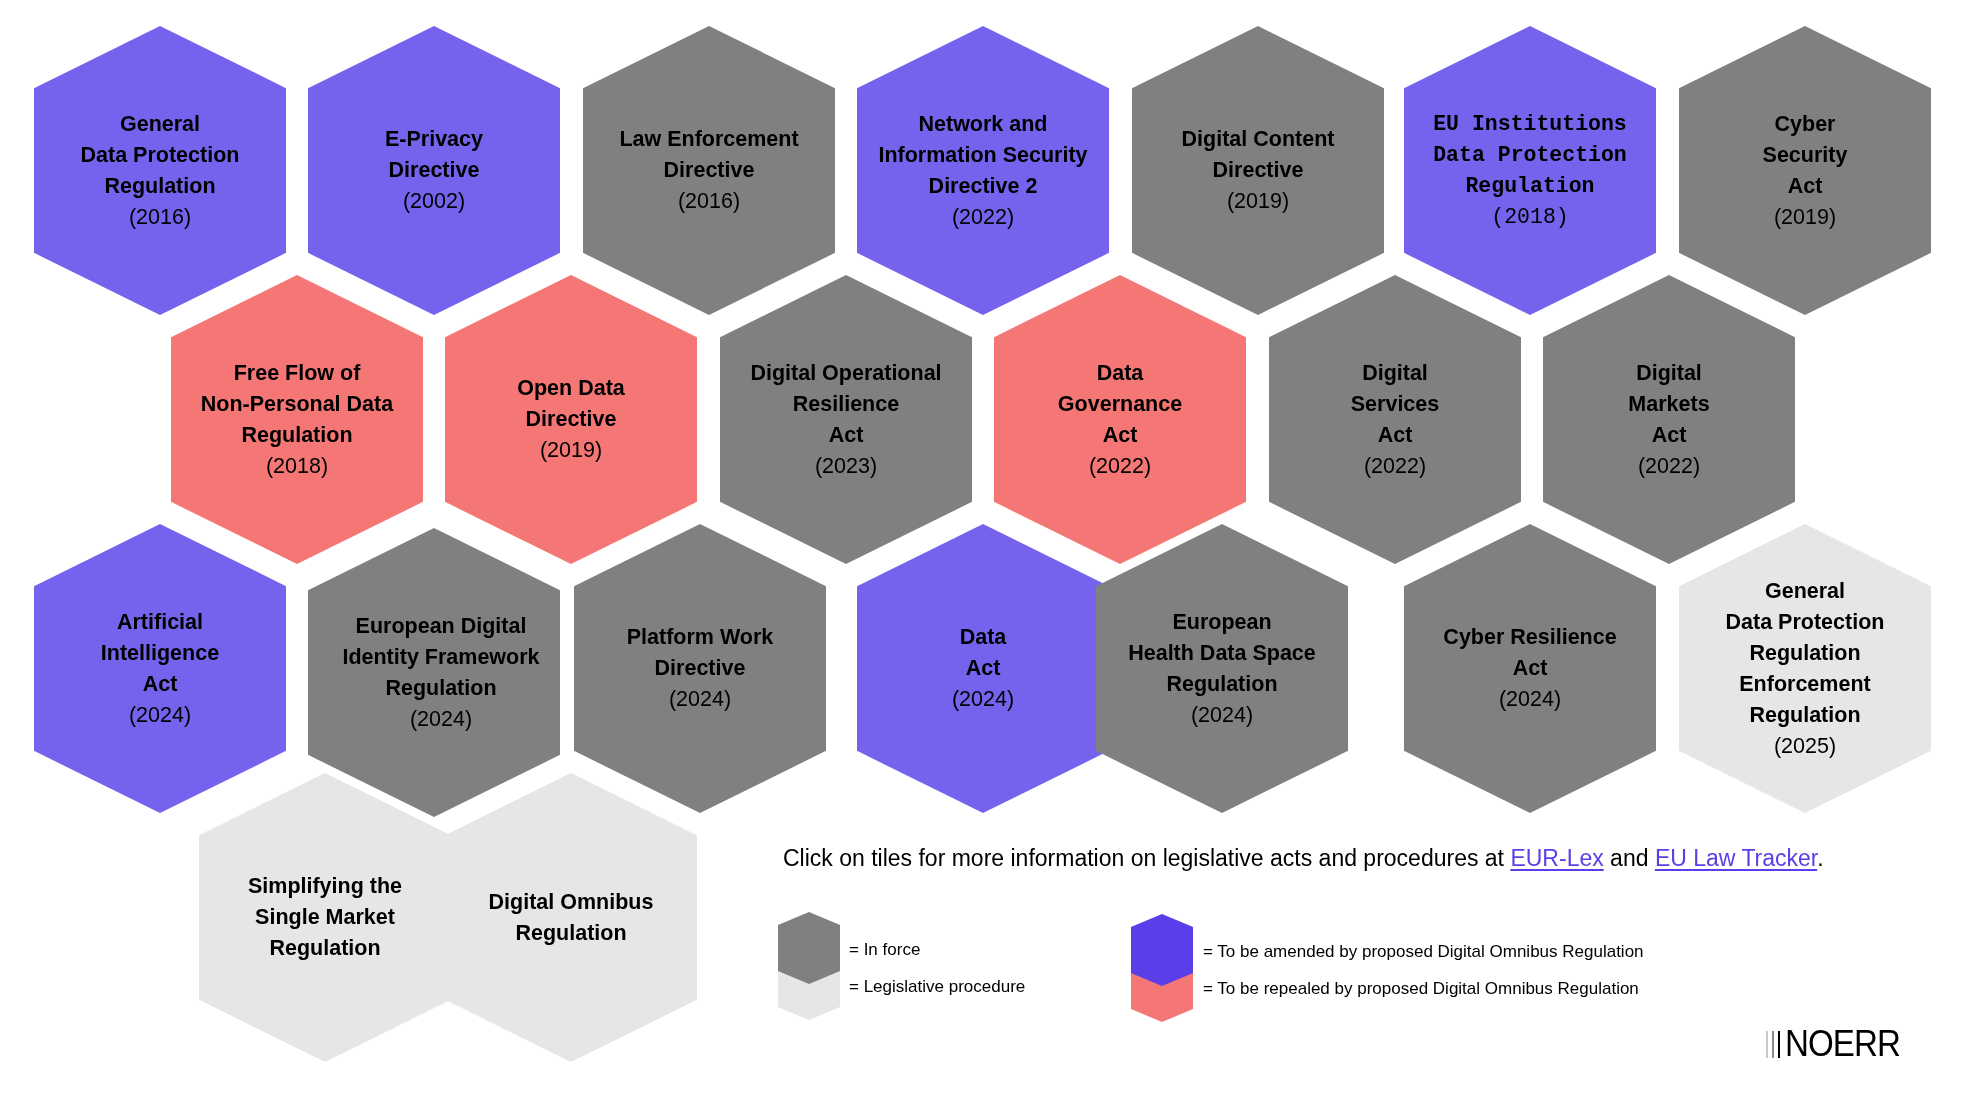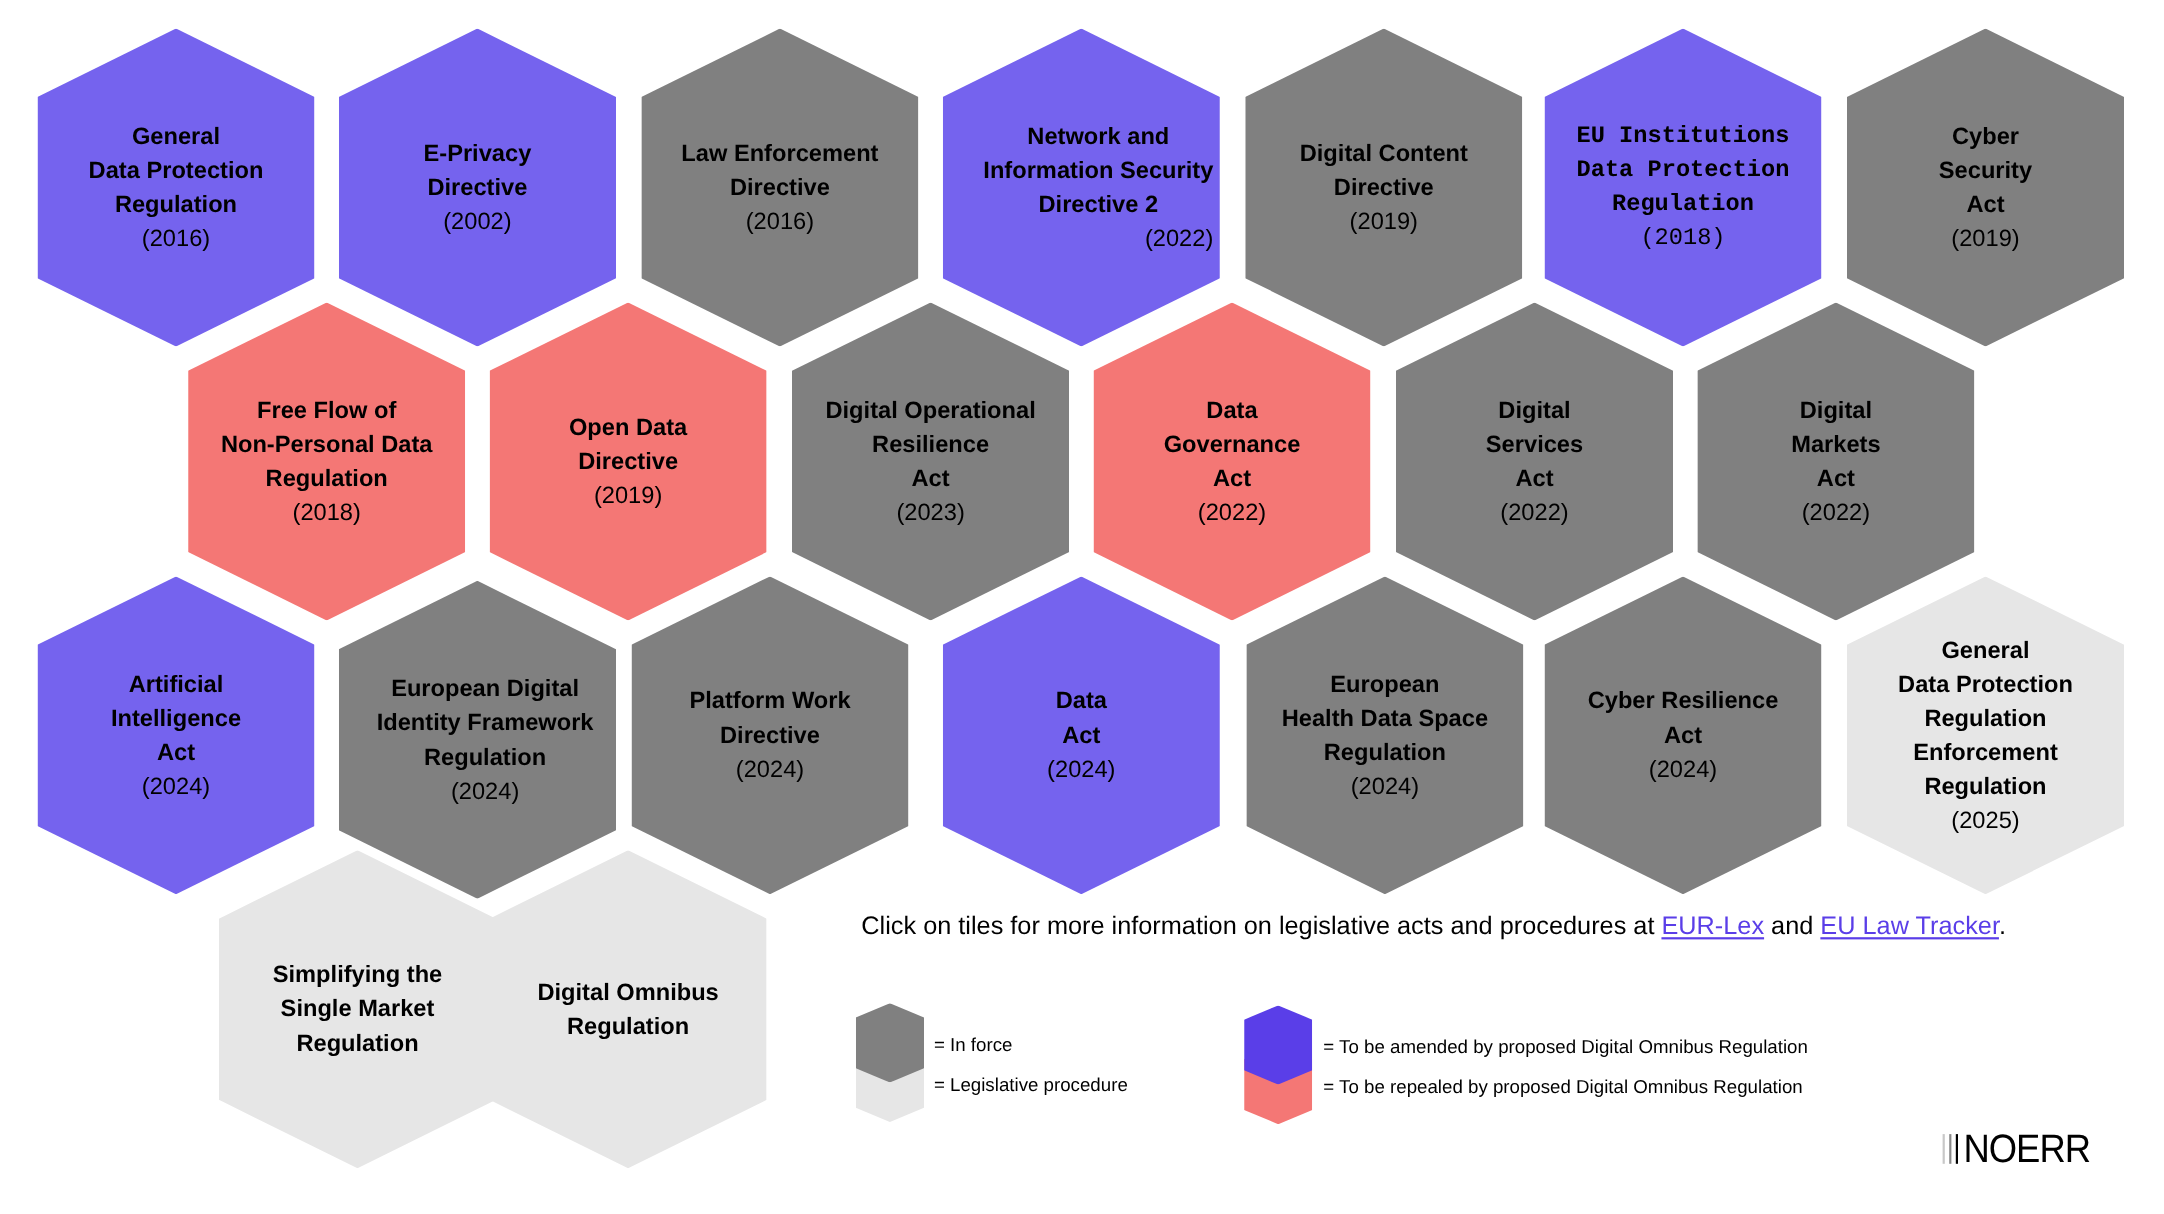--- a/index.html
+++ b/index.html
@@ -10,21 +10,21 @@
     clip-path: polygon(50% 0%, 100% 21.5%, 100% 78.5%, 50% 100%, 0% 78.5%, 0% 21.5%);
     display: flex; flex-direction: column; align-items: center; justify-content: center;
     text-align: center; cursor: pointer; box-sizing: border-box; padding: 0 6px;
   }
   .hex.amended { background: #7563ee; }
   .hex.inforce { background: #808080; }
   .hex.repealed { background: #f47775; }
   .hex.procedure { background: #e6e6e6; }
   .hex .title { font-weight: bold; font-size: 21.5px; line-height: 31px; white-space: pre-line; }
   .hex .year { font-weight: normal; font-size: 21.5px; line-height: 31px; }
-  .note { position: absolute; left: 783px; top: 827px; font-size: 23px; line-height: 28px; white-space: nowrap; }
+  .note { position: absolute; left: 783px; top: 844px; font-size: 23px; line-height: 28px; white-space: nowrap; }
   .note a { color: #5a3ee8; text-decoration: underline; text-decoration-thickness: 2px; text-underline-offset: 3px; }
   .lhex { position: absolute; width: 62px; height: 72px;
           clip-path: polygon(50% 0%, 100% 18%, 100% 82%, 50% 100%, 0% 82%, 0% 18%); }
   .ltext { position: absolute; font-size: 17px; line-height: 28px; white-space: nowrap; }
   .logo { position: absolute; left: 1766px; top: 1026px; height: 36px; display: flex; align-items: center; }
   .logo .bar { width: 2px; height: 27px; margin-right: 4px; }
   .logo .word { font-size: 36px; font-weight: normal; letter-spacing: -1px; line-height: 36px; transform: scaleX(0.92); transform-origin: left center; margin-left: 1px; }
 </style>
 </head>
 <body>
@@ -38,21 +38,21 @@
 <div class="hex amended" style="left:308px;top:26px;">
   <div class="title">E-Privacy
 Directive</div>
   <div class="year">(2002)</div>
 </div>
 <div class="hex inforce" style="left:583px;top:26px;">
   <div class="title">Law Enforcement
 Directive</div>
   <div class="year">(2016)</div>
 </div>
-<div class="hex amended" style="left:857px;top:26px;align-items:flex-end;">
+<div class="hex amended" style="left:857px;top:26px;">
   <div class="title">Network and
 Information Security
 Directive 2</div>
   <div class="year">(2022)</div>
 </div>
 <div class="hex inforce" style="left:1132px;top:26px;text-align:center;">
   <div class="title">Digital Content
 Directive</div>
   <div class="year">(2019)</div>
 </div>
@@ -120,21 +120,21 @@
 <div class="hex inforce" style="left:574px;top:524px;">
   <div class="title">Platform Work
 Directive</div>
   <div class="year">(2024)</div>
 </div>
 <div class="hex amended" style="left:857px;top:524px;">
   <div class="title">Data
 Act</div>
   <div class="year">(2024)</div>
 </div>
-<div class="hex inforce" style="left:1133px;top:524px;">
+<div class="hex inforce" style="left:1096px;top:524px;">
   <div class="title">European
 Health Data Space
 Regulation</div>
   <div class="year">(2024)</div>
 </div>
 <div class="hex inforce" style="left:1404px;top:524px;">
   <div class="title">Cyber Resilience
 Act</div>
   <div class="year">(2024)</div>
 </div>

